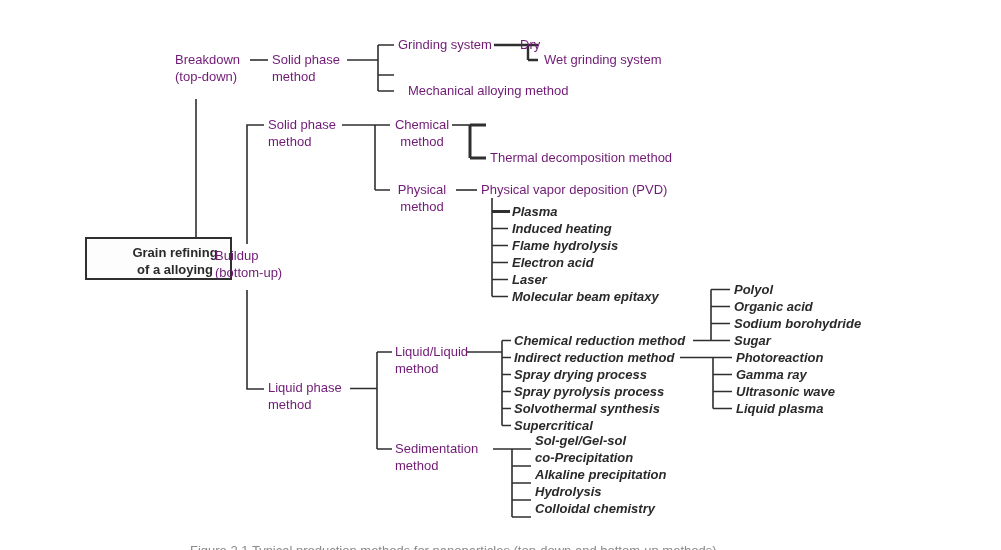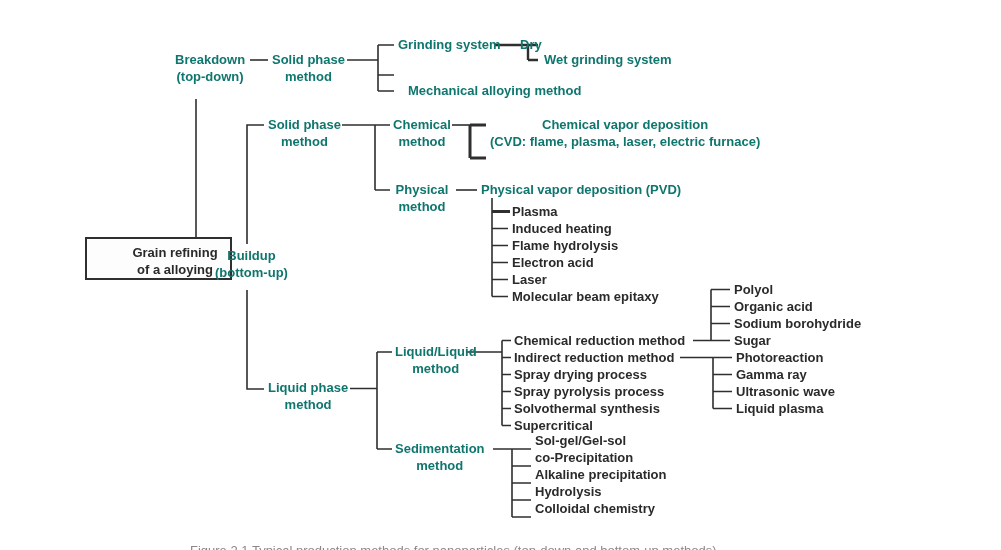--- a/index.html
+++ b/index.html
@@ -6,26 +6,26 @@
   .stage{
     position:relative;width:1001px;height:550px;overflow:hidden;
     background:#ffffff;
     font-family:"Liberation Sans",sans-serif;
   }
   .wires{position:absolute;left:0;top:0;}
   .w{fill:none;stroke:#2f2f2f;stroke-width:1.6px;}
   .w.bold{stroke-width:3px;}
   .w.med{stroke-width:2.4px;}
   .node{
-    position:absolute;color:#0f766e;font-size:13px;font-weight:700;
+    position:absolute;color:#701a75;font-size:13px;font-weight:400;
     line-height:16.5px;white-space:nowrap;
   }
-  .node .tline{display:block;text-align:center;}
+  .node .tline{display:block;}
   .node.center{text-align:center;}
-  .list{position:absolute;color:#2a2a2a;font-size:13px;font-weight:700;white-space:nowrap;}
+  .list{position:absolute;color:#2a2a2a;font-size:13px;font-weight:700;white-space:nowrap;font-style:italic;}
   .list .litem{display:block;height:17px;line-height:17px;}
   .rootbox{
     position:absolute;left:85px;top:237px;width:110px;height:39px;
     border:2px solid #2f2f2f;background:#fdfdfd;
     display:flex;flex-direction:column;justify-content:flex-end;align-items:center;
     color:#2a2a2a;font-size:13px;font-weight:700;line-height:16.5px;text-align:center;padding-left:33px;
   }
   .caption{
     position:absolute;left:190px;top:543px;width:600px;
     color:#8a8a8a;font-size:13px;font-weight:400;white-space:nowrap;
@@ -83,24 +83,21 @@
       <span class="tline">(bottom-up)</span>
     </div>
   <div class="node" style="left:268px;top:117px">
       <span class="tline">Solid phase</span>
       <span class="tline">method</span>
     </div>
   <div class="node center" style="left:391px;top:117px;width:62px">
       <span class="tline">Chemical</span>
       <span class="tline">method</span>
     </div>
-  <div class="node" style="left:490px;top:117px">
-      <span class="tline">Chemical vapor deposition</span>
-      <span class="tline">(CVD: flame, plasma, laser, electric furnace)</span>
-    </div>
+  <div class="node" style="left:490px;top:150px">Thermal decomposition method</div>
   <div class="node center" style="left:391px;top:182px;width:62px">
       <span class="tline">Physical</span>
       <span class="tline">method</span>
     </div>
   <div class="node" style="left:481px;top:182px">Physical vapor deposition (PVD)</div>
   <div class="list" style="left:512px;top:203px">
       <div class="litem">Plasma</div>
       <div class="litem">Induced heating</div>
       <div class="litem">Flame hydrolysis</div>
       <div class="litem">Electron acid</div>

